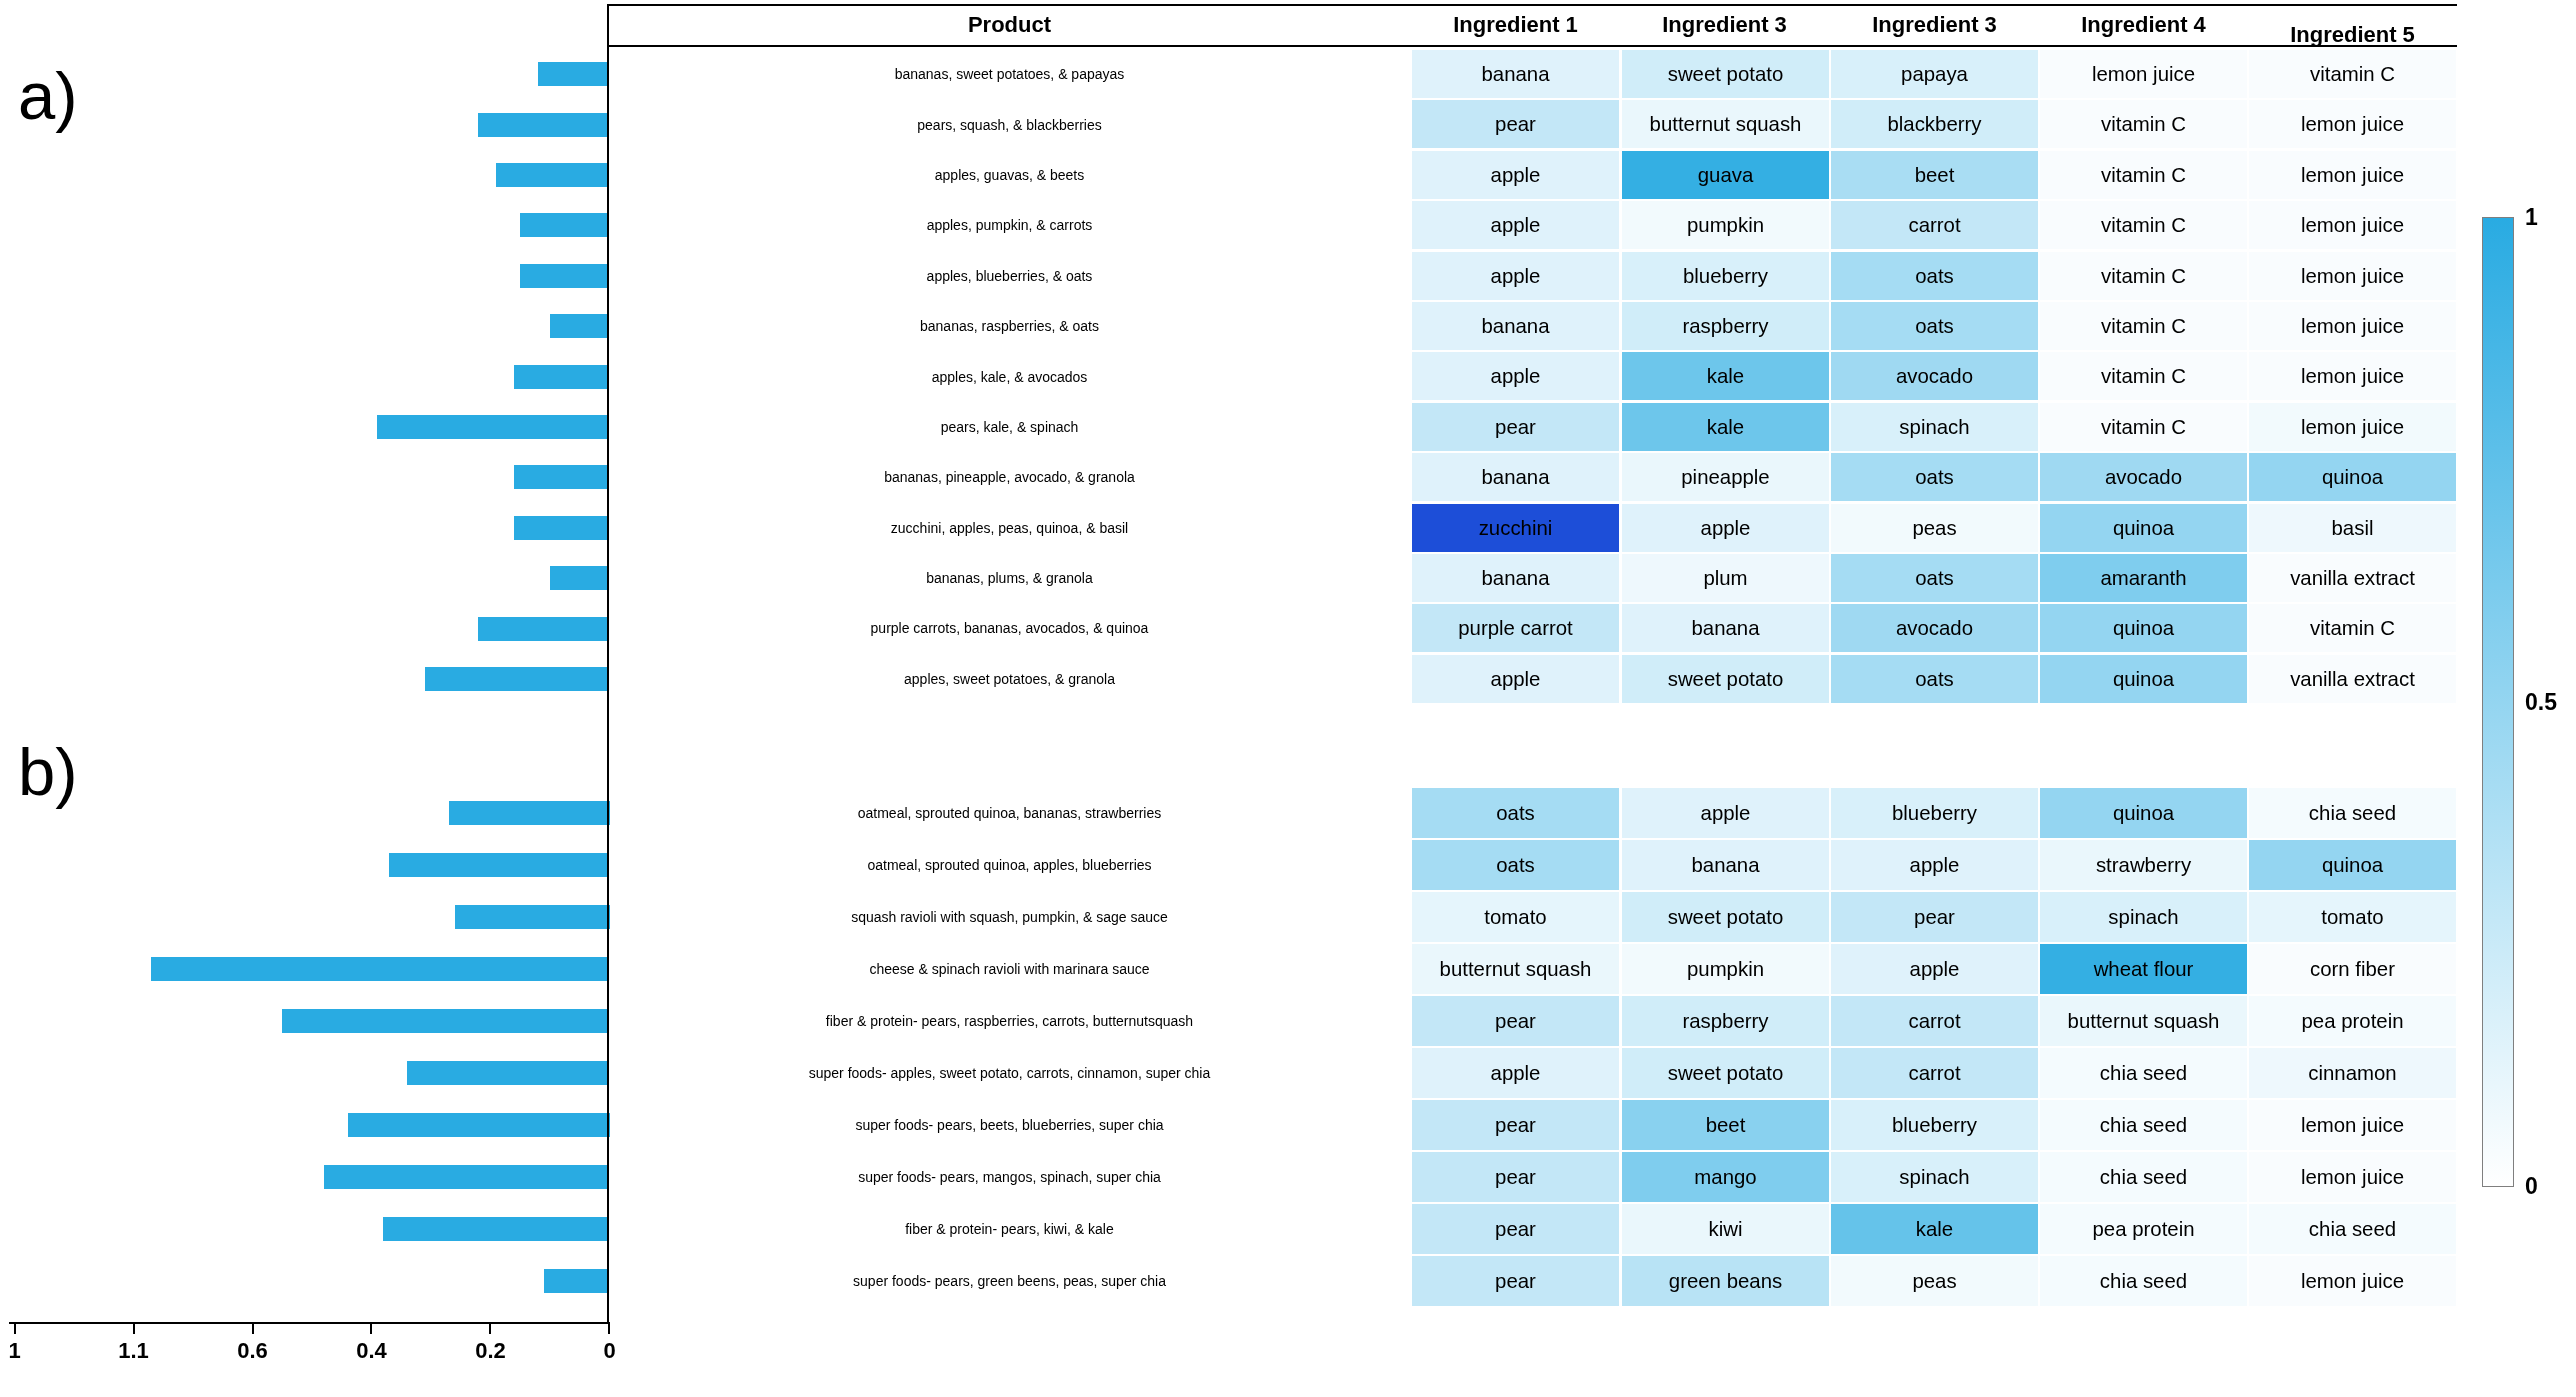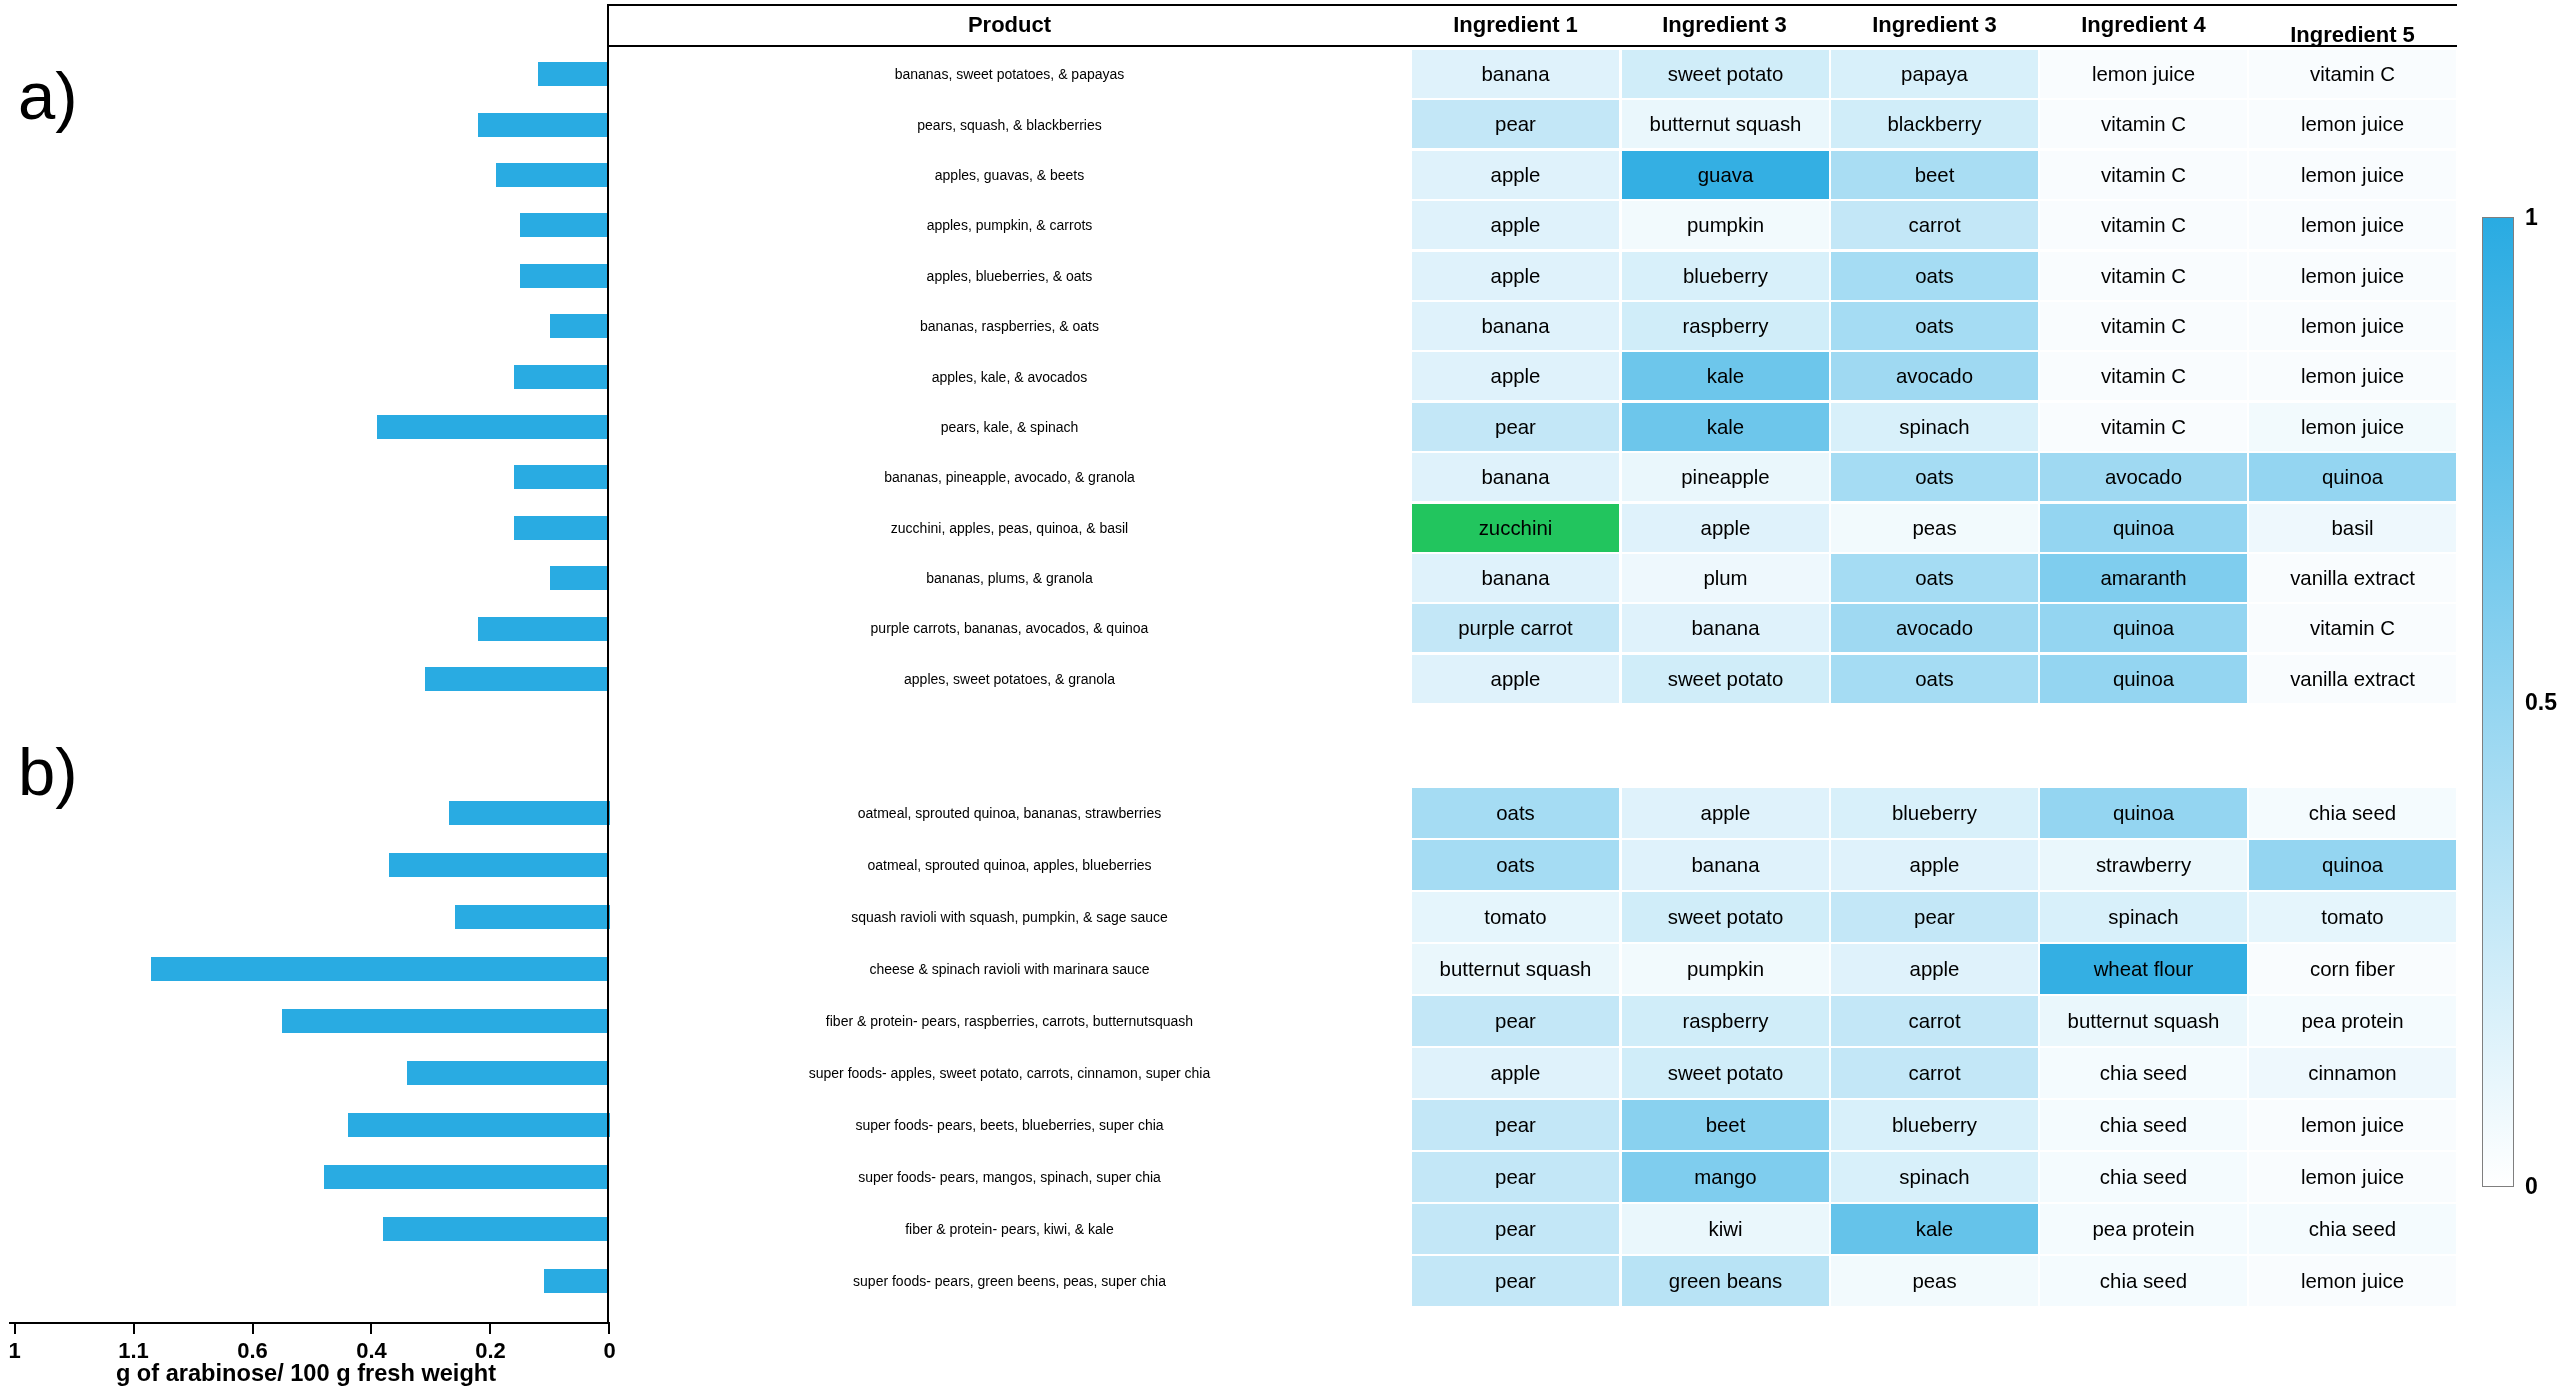--- a/index.html
+++ b/index.html
@@ -84,21 +84,21 @@
       <div class="cell" style="left: 1831px; top: 403px; width: 207px; height: 48px; background: rgb(216, 240, 250);">spinach</div>
       <div class="cell" style="left: 2040px; top: 403px; width: 207px; height: 48px; background: rgb(249, 252, 254);">vitamin C</div>
       <div class="cell" style="left: 2249px; top: 403px; width: 207px; height: 48px; background: rgb(242, 250, 253);">lemon juice</div>
       <div class="prod" style="left: 611px; top: 452px; width: 797px; height: 50px;">bananas, pineapple, avocado, &amp; granola</div>
       <div class="cell" style="left: 1412px; top: 453px; width: 207px; height: 48px; background: rgb(223, 242, 251);">banana</div>
       <div class="cell" style="left: 1622px; top: 453px; width: 207px; height: 48px; background: rgb(234, 247, 252);">pineapple</div>
       <div class="cell" style="left: 1831px; top: 453px; width: 207px; height: 48px; background: rgb(165, 220, 243);">oats</div>
       <div class="cell" style="left: 2040px; top: 453px; width: 207px; height: 48px; background: rgb(159, 217, 242);">avocado</div>
       <div class="cell" style="left: 2249px; top: 453px; width: 207px; height: 48px; background: rgb(148, 213, 241);">quinoa</div>
       <div class="prod" style="left: 611px; top: 503px; width: 797px; height: 50px;">zucchini, apples, peas, quinoa, &amp; basil</div>
-      <div class="cell" style="left: 1412px; top: 504px; width: 207px; height: 48px; background: #22c55e;">zucchini</div>
+      <div class="cell" style="left: 1412px; top: 504px; width: 207px; height: 48px; background: #1d4ed8;">zucchini</div>
       <div class="cell" style="left: 1622px; top: 504px; width: 207px; height: 48px; background: rgb(223, 242, 251);">apple</div>
       <div class="cell" style="left: 1831px; top: 504px; width: 207px; height: 48px; background: rgb(242, 250, 253);">peas</div>
       <div class="cell" style="left: 2040px; top: 504px; width: 207px; height: 48px; background: rgb(148, 213, 241);">quinoa</div>
       <div class="cell" style="left: 2249px; top: 504px; width: 207px; height: 48px; background: rgb(238, 248, 253);">basil</div>
       <div class="prod" style="left: 611px; top: 553px; width: 797px; height: 50px;">bananas, plums, &amp; granola</div>
       <div class="cell" style="left: 1412px; top: 554px; width: 207px; height: 48px; background: rgb(223, 242, 251);">banana</div>
       <div class="cell" style="left: 1622px; top: 554px; width: 207px; height: 48px; background: rgb(238, 248, 253);">plum</div>
       <div class="cell" style="left: 1831px; top: 554px; width: 207px; height: 48px; background: rgb(165, 220, 243);">oats</div>
       <div class="cell" style="left: 2040px; top: 554px; width: 207px; height: 48px; background: rgb(127, 205, 238);">amaranth</div>
       <div class="cell" style="left: 2249px; top: 554px; width: 207px; height: 48px; background: rgb(249, 252, 254);">vanilla extract</div>
@@ -210,20 +210,19 @@
       <div class="line" style="left: 252px; top: 1322px; width: 1.9px; height: 11.5px;"></div>
       <div class="tick-label" style="left: 224px; top: 1338px; width: 57px;">0.6</div>
       <div class="line" style="left: 370px; top: 1322px; width: 1.9px; height: 11.5px;"></div>
       <div class="tick-label" style="left: 343px; top: 1338px; width: 57px;">0.4</div>
       <div class="line" style="left: 489px; top: 1322px; width: 1.9px; height: 11.5px;"></div>
       <div class="tick-label" style="left: 462px; top: 1338px; width: 57px;">0.2</div>
       <div class="line" style="left: 608px; top: 1322px; width: 1.9px; height: 11.5px;"></div>
       <div class="tick-label" style="left: 581px; top: 1338px; width: 57px;">0</div>
     </div>
 
-  <div class="axis-title" style="left:19px; top:1360px;">g of arabinose/ 100 g fresh weight</div>
 
   <div class="cbar" style="background: linear-gradient(rgb(41, 171, 226), rgb(255, 255, 255));"></div>
   <div class="cbar-label" style="top:204px;">1</div>
   <div class="cbar-label" style="top:689px;">0.5</div>
   <div class="cbar-label" style="top:1173px;">0</div>
 </div>
 
 
 </body></html>

